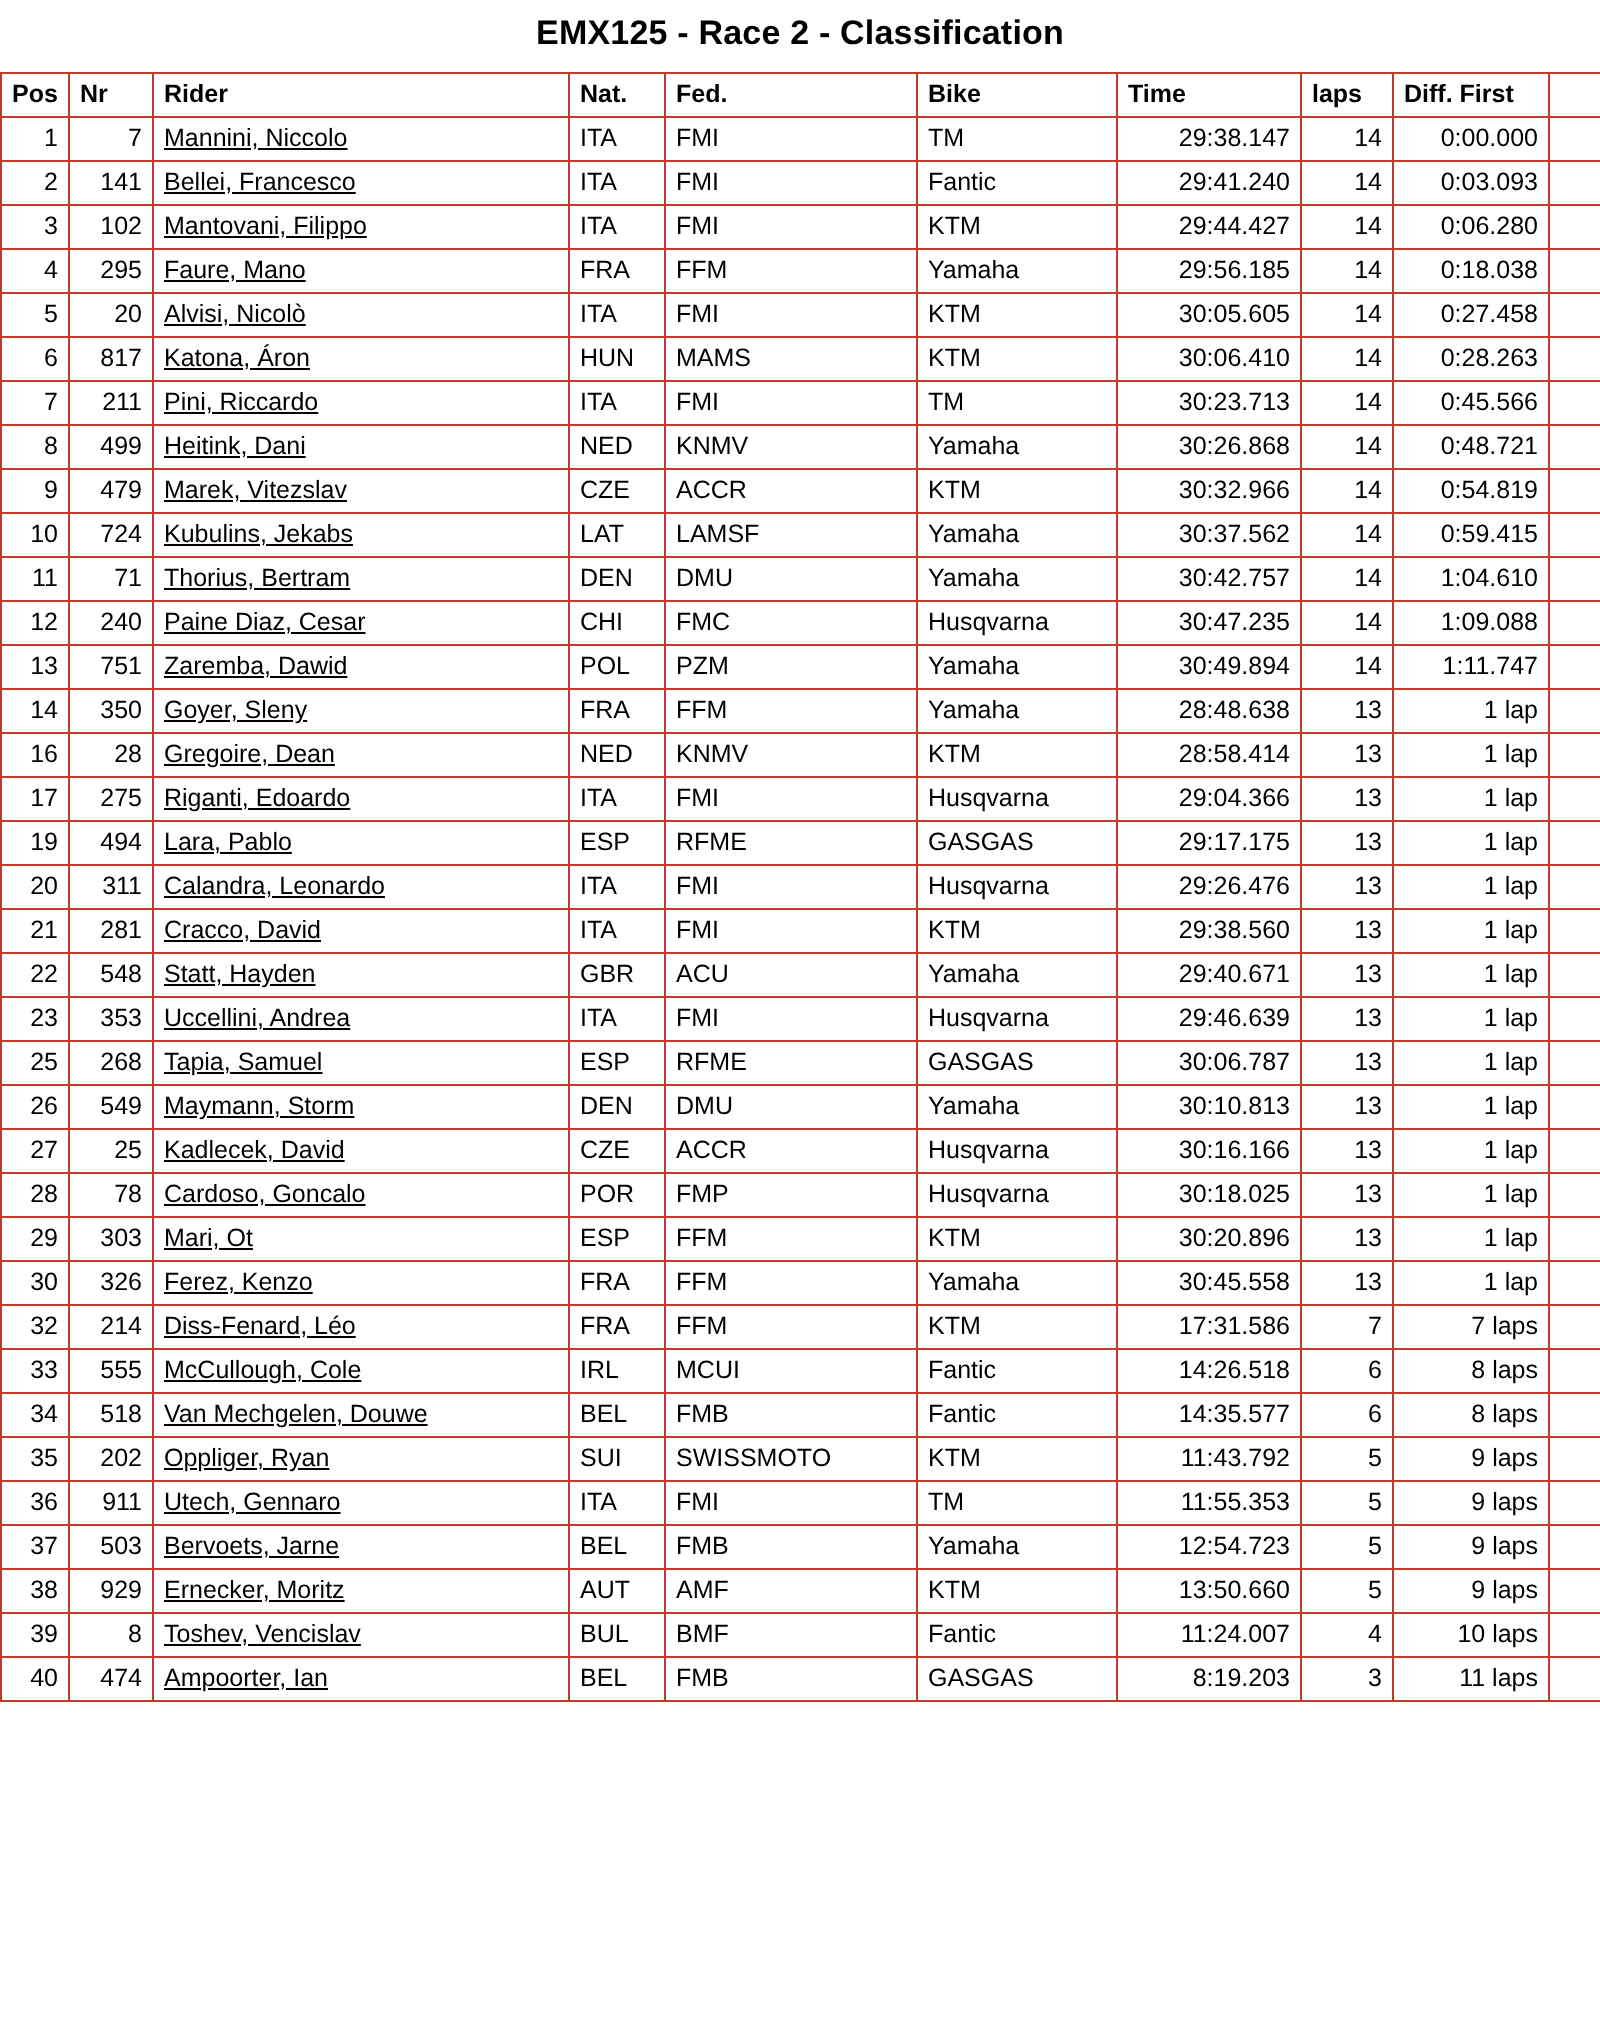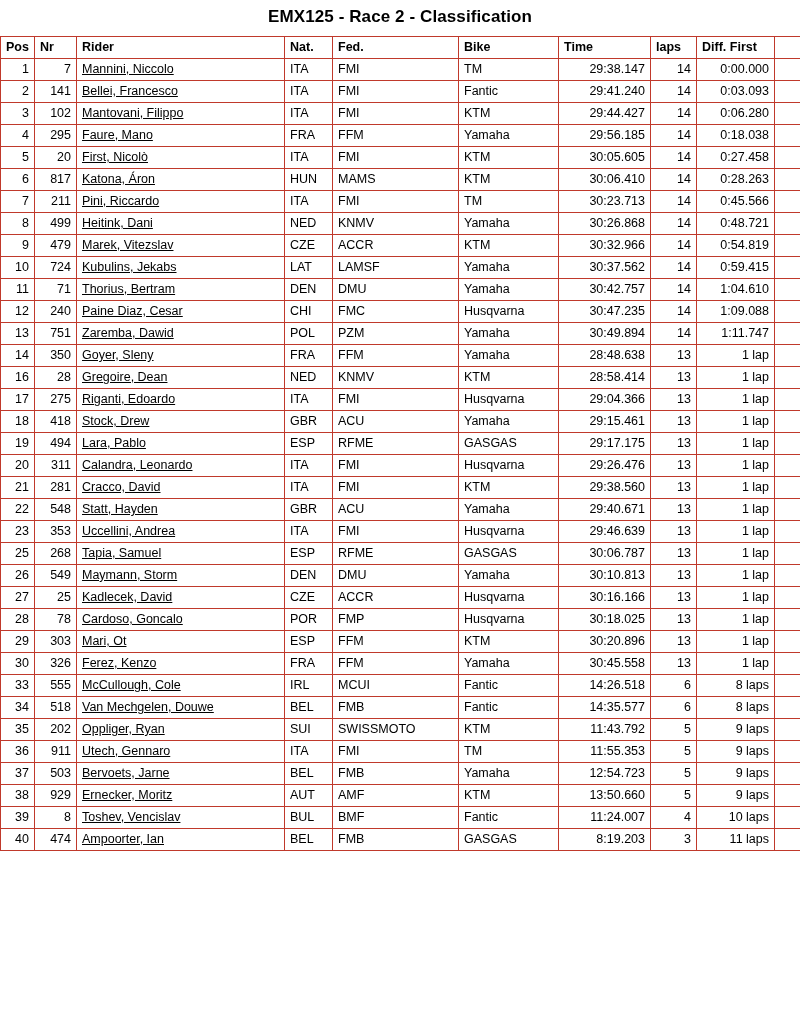--- a/index.html
+++ b/index.html
@@ -147,21 +147,21 @@
           <td>FFM</td>
           <td>Yamaha</td>
           <td class="right">29:56.185</td>
           <td class="right">14</td>
           <td class="right">0:18.038</td>
           <td></td>
         </tr>
         <tr>
           <td class="right">5</td>
           <td class="right">20</td>
-          <td class="rider"><span class="link">First, Nicolò</span></td>
+          <td class="rider"><span class="link">Alvisi, Nicolò</span></td>
           <td>ITA</td>
           <td>FMI</td>
           <td>KTM</td>
           <td class="right">30:05.605</td>
           <td class="right">14</td>
           <td class="right">0:27.458</td>
           <td></td>
         </tr>
         <tr>
           <td class="right">6</td>
@@ -289,32 +289,20 @@
           <td class="rider"><span class="link">Riganti, Edoardo</span></td>
           <td>ITA</td>
           <td>FMI</td>
           <td>Husqvarna</td>
           <td class="right">29:04.366</td>
           <td class="right">13</td>
           <td class="right">1 lap</td>
           <td></td>
         </tr>
         <tr>
-          <td class="right">18</td>
-          <td class="right">418</td>
-          <td class="rider"><span class="link">Stock, Drew</span></td>
-          <td>GBR</td>
-          <td>ACU</td>
-          <td>Yamaha</td>
-          <td class="right">29:15.461</td>
-          <td class="right">13</td>
-          <td class="right">1 lap</td>
-          <td></td>
-        </tr>
-        <tr>
           <td class="right">19</td>
           <td class="right">494</td>
           <td class="rider"><span class="link">Lara, Pablo</span></td>
           <td>ESP</td>
           <td>RFME</td>
           <td>GASGAS</td>
           <td class="right">29:17.175</td>
           <td class="right">13</td>
           <td class="right">1 lap</td>
           <td></td>
@@ -430,20 +418,32 @@
         <tr>
           <td class="right">30</td>
           <td class="right">326</td>
           <td class="rider"><span class="link">Ferez, Kenzo</span></td>
           <td>FRA</td>
           <td>FFM</td>
           <td>Yamaha</td>
           <td class="right">30:45.558</td>
           <td class="right">13</td>
           <td class="right">1 lap</td>
+          <td></td>
+        </tr>
+        <tr>
+          <td class="right">32</td>
+          <td class="right">214</td>
+          <td class="rider"><span class="link">Diss-Fenard, Léo</span></td>
+          <td>FRA</td>
+          <td>FFM</td>
+          <td>KTM</td>
+          <td class="right">17:31.586</td>
+          <td class="right">7</td>
+          <td class="right">7 laps</td>
           <td></td>
         </tr>
         <tr>
           <td class="right">33</td>
           <td class="right">555</td>
           <td class="rider"><span class="link">McCullough, Cole</span></td>
           <td>IRL</td>
           <td>MCUI</td>
           <td>Fantic</td>
           <td class="right">14:26.518</td>

